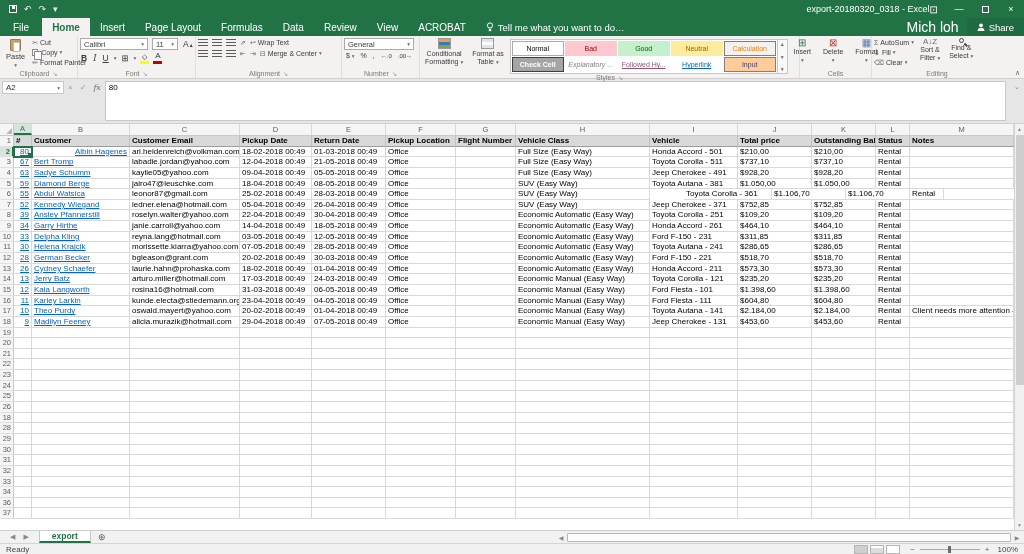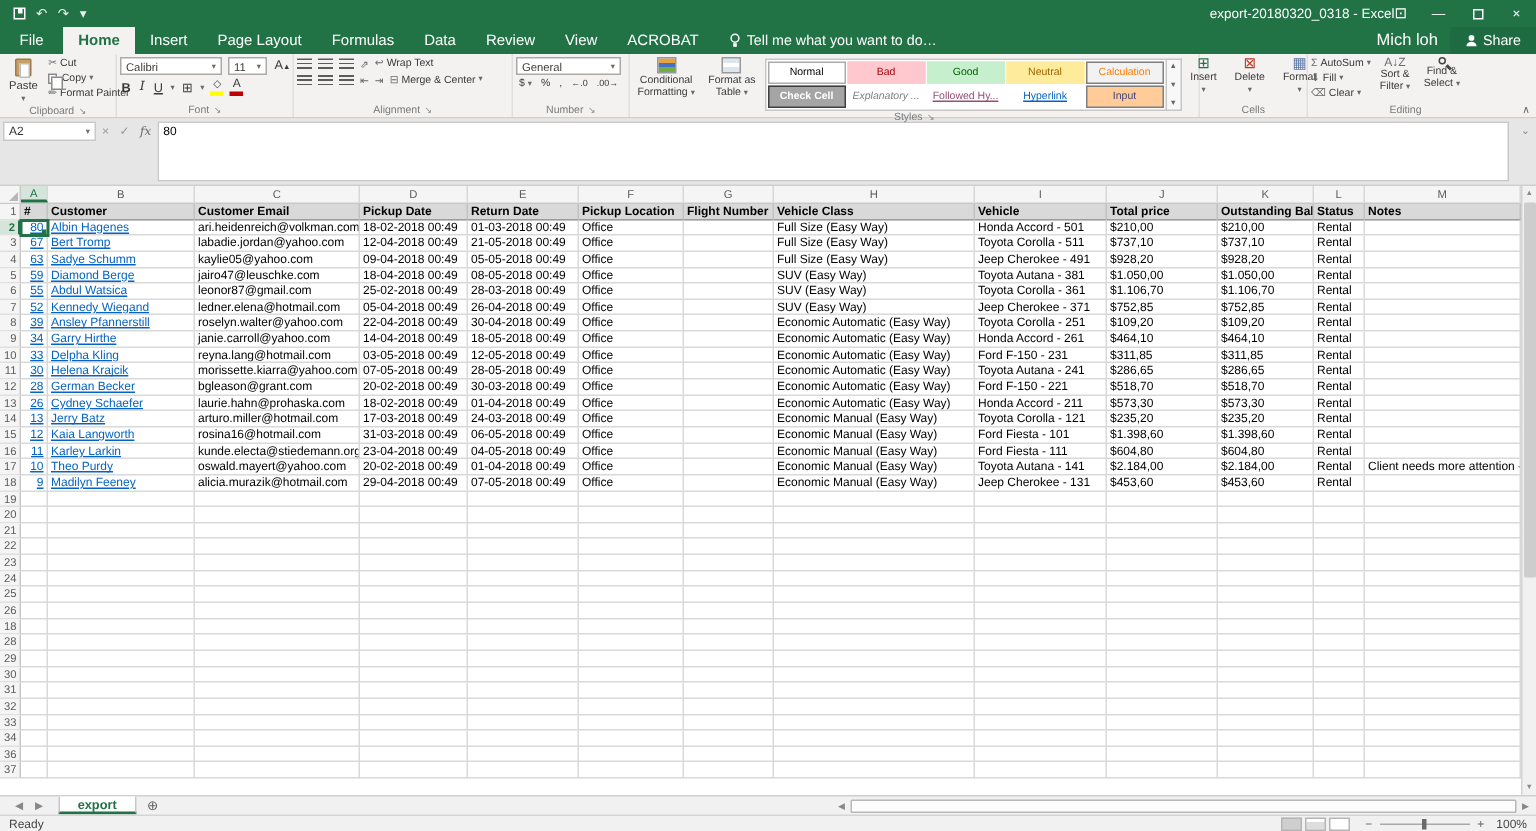--- a/index.html
+++ b/index.html
@@ -21,21 +21,21 @@
   .idisplayopts{font-size:10px;margin-right:8px}
 
   
   .tabrow{height:18px;background:#217346;display:flex;align-items:stretch;color:#fff;font-size:10px;flex:0 0 auto}
   .filetab{padding:0 13px;display:flex;align-items:center;font-size:10px}
   .rtabs{display:flex}
   .rtab{padding:0 10px;display:flex;align-items:center;white-space:nowrap}
   .rtab.active{background:#f3f2f1;color:#217346;font-weight:bold}
   .tellme{display:flex;align-items:center;gap:4px;padding:0 10px;font-size:9.5px;white-space:nowrap}
   .trspacer{flex:1}
-  .user{display:flex;align-items:center;font-size:11px;padding:0 8px;white-space:nowrap}
+  .user{display:flex;align-items:center;font-size:14px;padding:0 8px;white-space:nowrap}
   .share{display:flex;align-items:center;gap:4px;background:#1e6b41;padding:0 10px;font-size:9.5px}
 
   
   .ribbon{height:43px;background:#f3f2f1;border-bottom:1px solid #d2d0ce;display:flex;flex:0 0 auto;position:relative;color:#3b3a39}
   .rgroup{display:flex;flex-direction:column;border-right:1px solid #e1dfdd;padding:2px 2px 0}
   .rbody{flex:1;display:flex;align-items:flex-start;gap:3px}
   .rlabel{height:10px;font-size:7px;color:#7a7a7a;display:flex;align-items:center;justify-content:center;gap:3px}
   .dlg{font-size:6px;color:#8a8a8a}
   .bigbtn{display:flex;flex-direction:column;align-items:center;font-size:7.5px;padding:1px 4px;gap:1px}
   .minicol{display:flex;flex-direction:column;gap:1px}
@@ -447,21 +447,21 @@
             <div class="cell hdrcell" style="width: 134px;">Vehicle Class</div>
             <div class="cell hdrcell" style="width: 88px;">Vehicle</div>
             <div class="cell hdrcell" style="width: 74px;">Total price</div>
             <div class="cell hdrcell" style="width: 64px;">Outstanding Balance</div>
             <div class="cell hdrcell" style="width: 34px;">Status</div>
             <div class="cell hdrcell" style="width: 104px;">Notes</div>
           </div>
           <div class="grow">
             <div class="rowhdr hl">2</div>
             <div class="cell link sel" style="width: 18px; text-align: right;">80</div>
-            <div class="cell link" style="width: 98px;">Albin Hagenes</div>
+            <div class="cell link" style="width: 98px; text-align: right;">Albin Hagenes</div>
             <div class="cell" style="width: 110px;">ari.heidenreich@volkman.com</div>
             <div class="cell" style="width: 72px;">18-02-2018 00:49</div>
             <div class="cell" style="width: 74px;">01-03-2018 00:49</div>
             <div class="cell" style="width: 70px;">Office</div>
             <div class="cell" style="width: 60px;"></div>
             <div class="cell" style="width: 134px;">Full Size (Easy Way)</div>
             <div class="cell" style="width: 88px;">Honda Accord - 501</div>
             <div class="cell" style="width: 74px;">$210,00</div>
             <div class="cell" style="width: 64px;">$210,00</div>
             <div class="cell" style="width: 34px;">Rental</div>
@@ -518,21 +518,21 @@
           <div class="grow">
             <div class="rowhdr">6</div>
             <div class="cell link" style="width: 18px; text-align: right;">55</div>
             <div class="cell link" style="width: 98px;">Abdul Watsica</div>
             <div class="cell" style="width: 110px;">leonor87@gmail.com</div>
             <div class="cell" style="width: 72px;">25-02-2018 00:49</div>
             <div class="cell" style="width: 74px;">28-03-2018 00:49</div>
             <div class="cell" style="width: 70px;">Office</div>
             <div class="cell" style="width: 60px;"></div>
             <div class="cell" style="width: 134px;">SUV (Easy Way)</div>
-            <div class="cell" style="width: 88px;">Toyota Corolla - 361</div>
+            <div class="cell" style="width: 88px; margin-left: 34px;">Toyota Corolla - 361</div>
             <div class="cell" style="width: 74px;">$1.106,70</div>
             <div class="cell" style="width: 64px;">$1.106,70</div>
             <div class="cell" style="width: 34px;">Rental</div>
             <div class="cell" style="width: 104px;"></div>
           </div>
           <div class="grow">
             <div class="rowhdr">7</div>
             <div class="cell link" style="width: 18px; text-align: right;">52</div>
             <div class="cell link" style="width: 98px;">Kennedy Wiegand</div>
             <div class="cell" style="width: 110px;">ledner.elena@hotmail.com</div>

